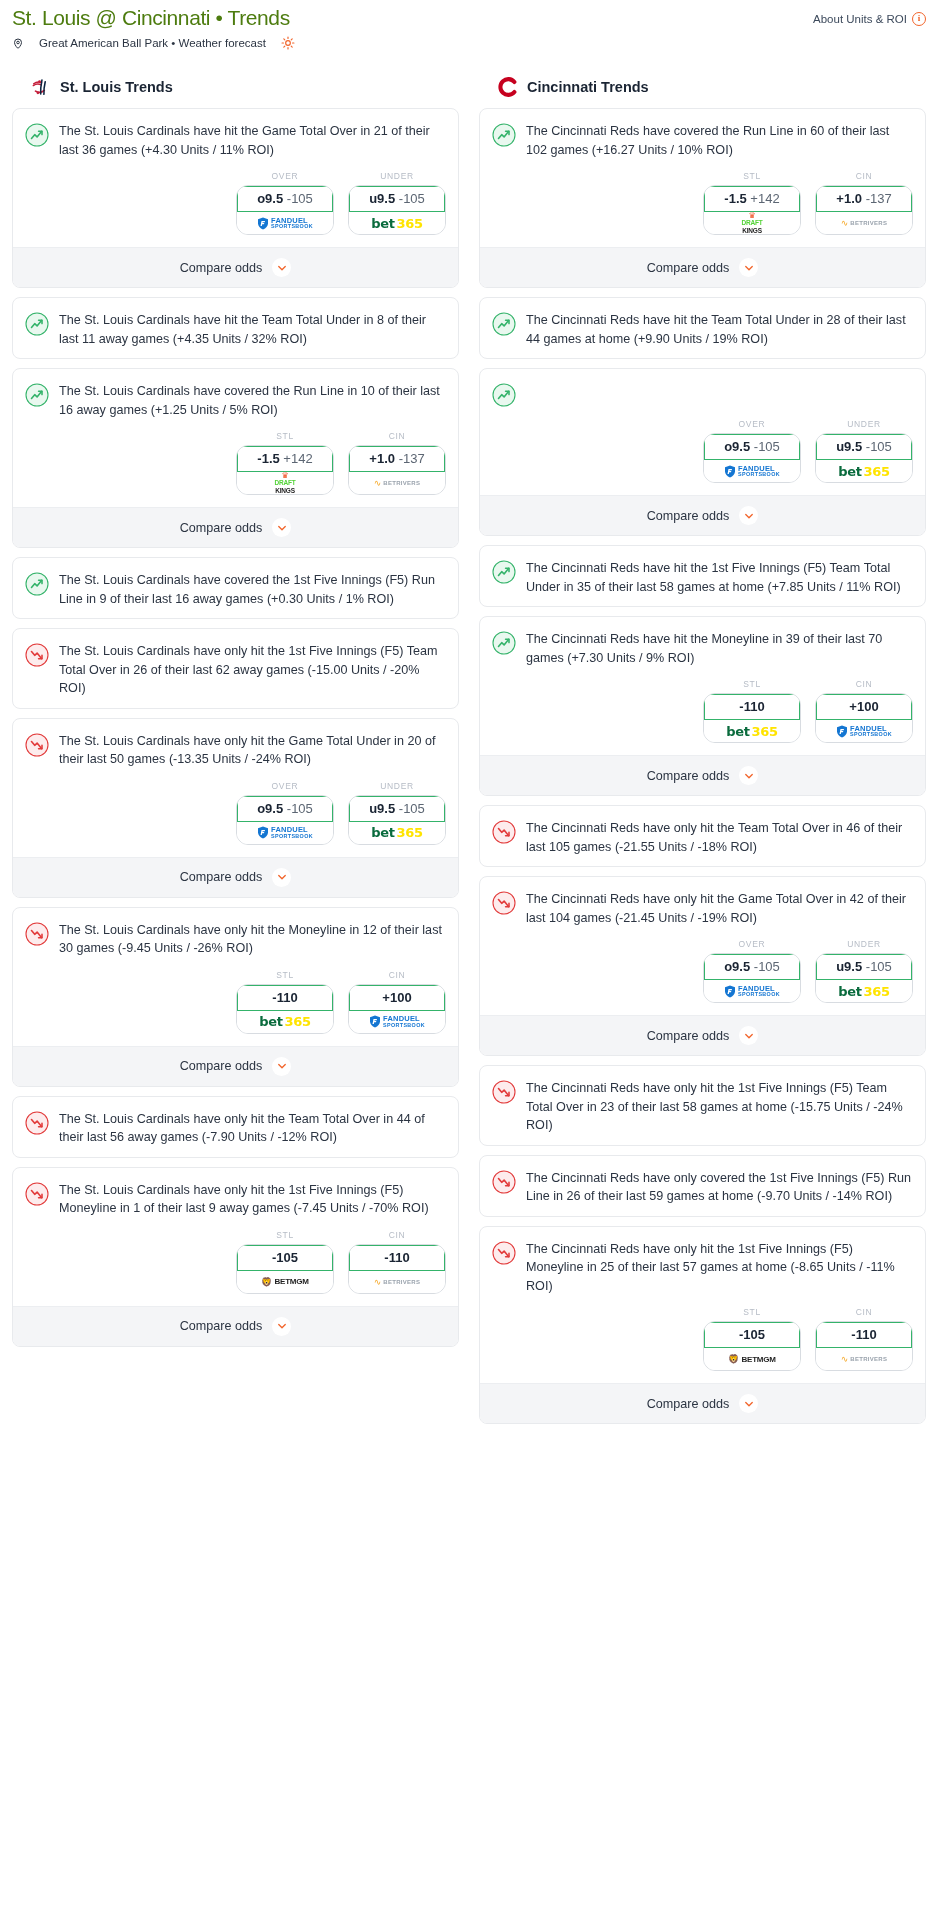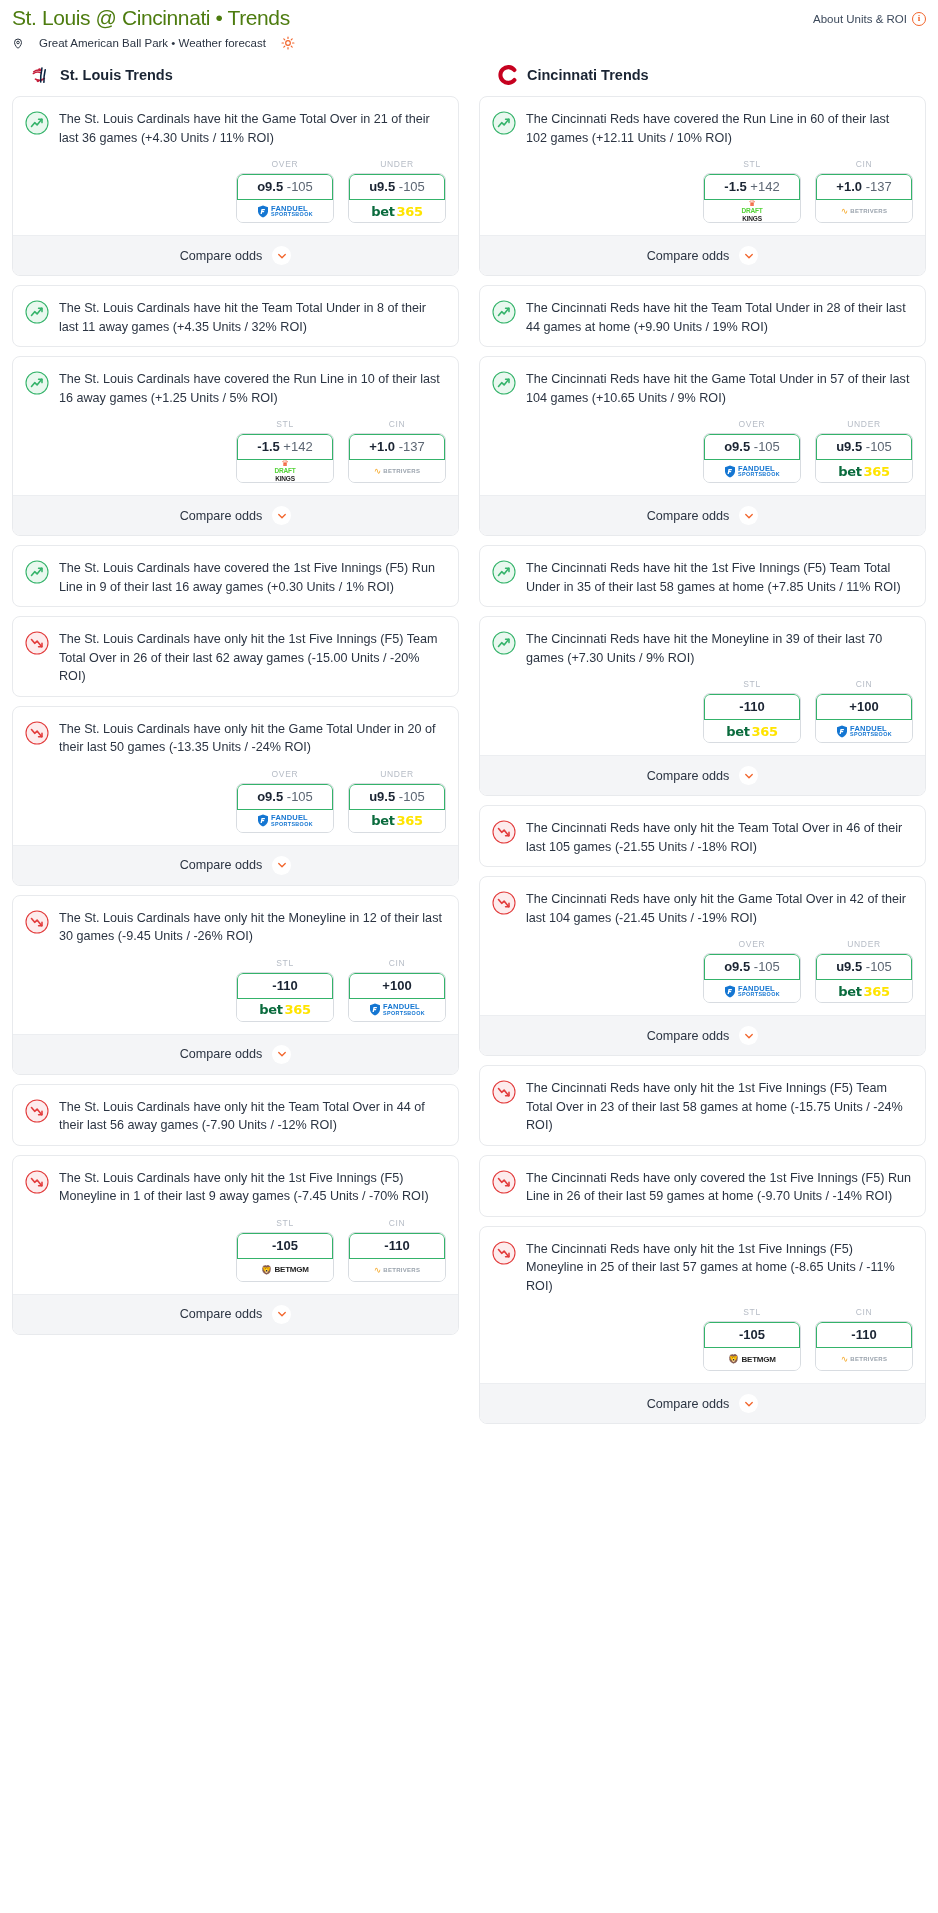--- a/index.html
+++ b/index.html
@@ -20,21 +20,21 @@
     width: 14px; height: 14px; border-radius: 50%;
     border: 1.4px solid #f2642a; color: #f2642a;
     font-size: 9px; font-weight: bold; line-height: 11px; text-align: center;
     font-family: "Liberation Serif", serif;
   }
   .venue { display: flex; align-items: center; gap: 15px; font-size: 11.5px; color: #2b3442; margin-top: 6px; }
   .pin-icon { width: 12px; height: 13px; flex: none; }
   .sun-icon { width: 14px; height: 14px; flex: none; }
 
   
-  .columns { display: flex; gap: 20px; margin-top: 14px; align-items: flex-start; }
+  .columns { display: flex; gap: 20px; margin-top: 26px; align-items: flex-start; }
   .column { flex: 1 1 0; min-width: 0; }
 
   .col-head { display: flex; align-items: center; gap: 8px; padding: 0 0 10px 18px; }
   .col-head-title { font-size: 14.5px; font-weight: bold; color: #1a2433; }
   .team-logo { width: 22px; height: 22px; flex: none; }
 
   
   .card {
     background: #ffffff;
     border: 1px solid #e8eaed;
@@ -47,21 +47,21 @@
   .trend-text { font-size: 12.6px; line-height: 1.47; color: #2b3442; }
 
   
   .odds-row { display: flex; justify-content: flex-end; gap: 14px; padding: 2px 12px 12px 12px; }
   .odds-cell { width: 98px; }
   .odds-label {
     text-align: center; font-size: 8.5px; letter-spacing: 0.7px;
     color: #b6bcc6; margin-bottom: 4px; font-weight: normal;
   }
   .odds-box {
-    border: 1px solid #d8dce1; border-radius: 7px; overflow: hidden; background: #fff;
+    border: 1px solid #d8dce1; border-radius: 12px; overflow: hidden; background: #fff;
   }
   .odds-price {
     border-bottom: 1px solid #34b36a;
     border-radius: 6px 6px 0 0;
     outline: 1px solid #34b36a; outline-offset: -1px;
     text-align: center; padding: 5px 2px 5px 2px;
     font-size: 13px; color: #1a2433; font-weight: bold;
     background: #fff;
   }
   .odds-price .juice { font-weight: normal; color: #5c6673; }
@@ -456,21 +456,21 @@
         </div>
         <div class="card">
           <div class="card-body">
             <span class="trend-icon"><svg viewBox="0 0 24 24" width="24" height="24">
                 <circle cx="12" cy="12" r="11" fill="#e9f8ef" stroke="#34b36a" stroke-width="1.1"></circle>
                 <g stroke="#34b36a" stroke-width="1.6" fill="none" stroke-linecap="round" stroke-linejoin="round">
                   <path d="M6.5 15.5l3.2-3.8 2.4 2.2 4.6-5.6"></path>
                   <path d="M13.6 8.3h3.4v3.3" fill="none"></path>
                 </g>
               </svg></span>
-            <div class="trend-text">The Cincinnati Reds have covered the Run Line in 60 of their last 102 games (+12.11 Units / 10% ROI)</div>
+            <div class="trend-text">The Cincinnati Reds have covered the Run Line in 60 of their last 102 games (+16.27 Units / 10% ROI)</div>
           </div>
           <div class="odds-row">
             <div class="odds-cell">
               <div class="odds-label">STL</div>
               <div class="odds-box">
                 <div class="odds-price"><span>-1.5</span> <span class="juice">+142</span></div>
                 <div class="book-strip">
                   <span class="bk bk-dk">
                     <span class="crown">♛</span>
                     <span class="d1">DRAFT</span>
@@ -515,21 +515,20 @@
         </div>
         <div class="card">
           <div class="card-body">
             <span class="trend-icon"><svg viewBox="0 0 24 24" width="24" height="24">
                 <circle cx="12" cy="12" r="11" fill="#e9f8ef" stroke="#34b36a" stroke-width="1.1"></circle>
                 <g stroke="#34b36a" stroke-width="1.6" fill="none" stroke-linecap="round" stroke-linejoin="round">
                   <path d="M6.5 15.5l3.2-3.8 2.4 2.2 4.6-5.6"></path>
                   <path d="M13.6 8.3h3.4v3.3" fill="none"></path>
                 </g>
               </svg></span>
-            <div class="trend-text">The Cincinnati Reds have hit the Game Total Under in 57 of their last 104 games (+10.65 Units / 9% ROI)</div>
           </div>
           <div class="odds-row">
             <div class="odds-cell">
               <div class="odds-label">OVER</div>
               <div class="odds-box">
                 <div class="odds-price"><span>o9.5</span> <span class="juice">-105</span></div>
                 <div class="book-strip">
                   <span class="bk bk-fanduel">
                     <svg class="shield" viewBox="0 0 24 26" width="12" height="13">
                       <path d="M12 1l10 3.4v8.2c0 6.1-4.3 10.2-10 12.3C6.3 22.8 2 18.7 2 12.6V4.4z" fill="#1476d2"></path>

